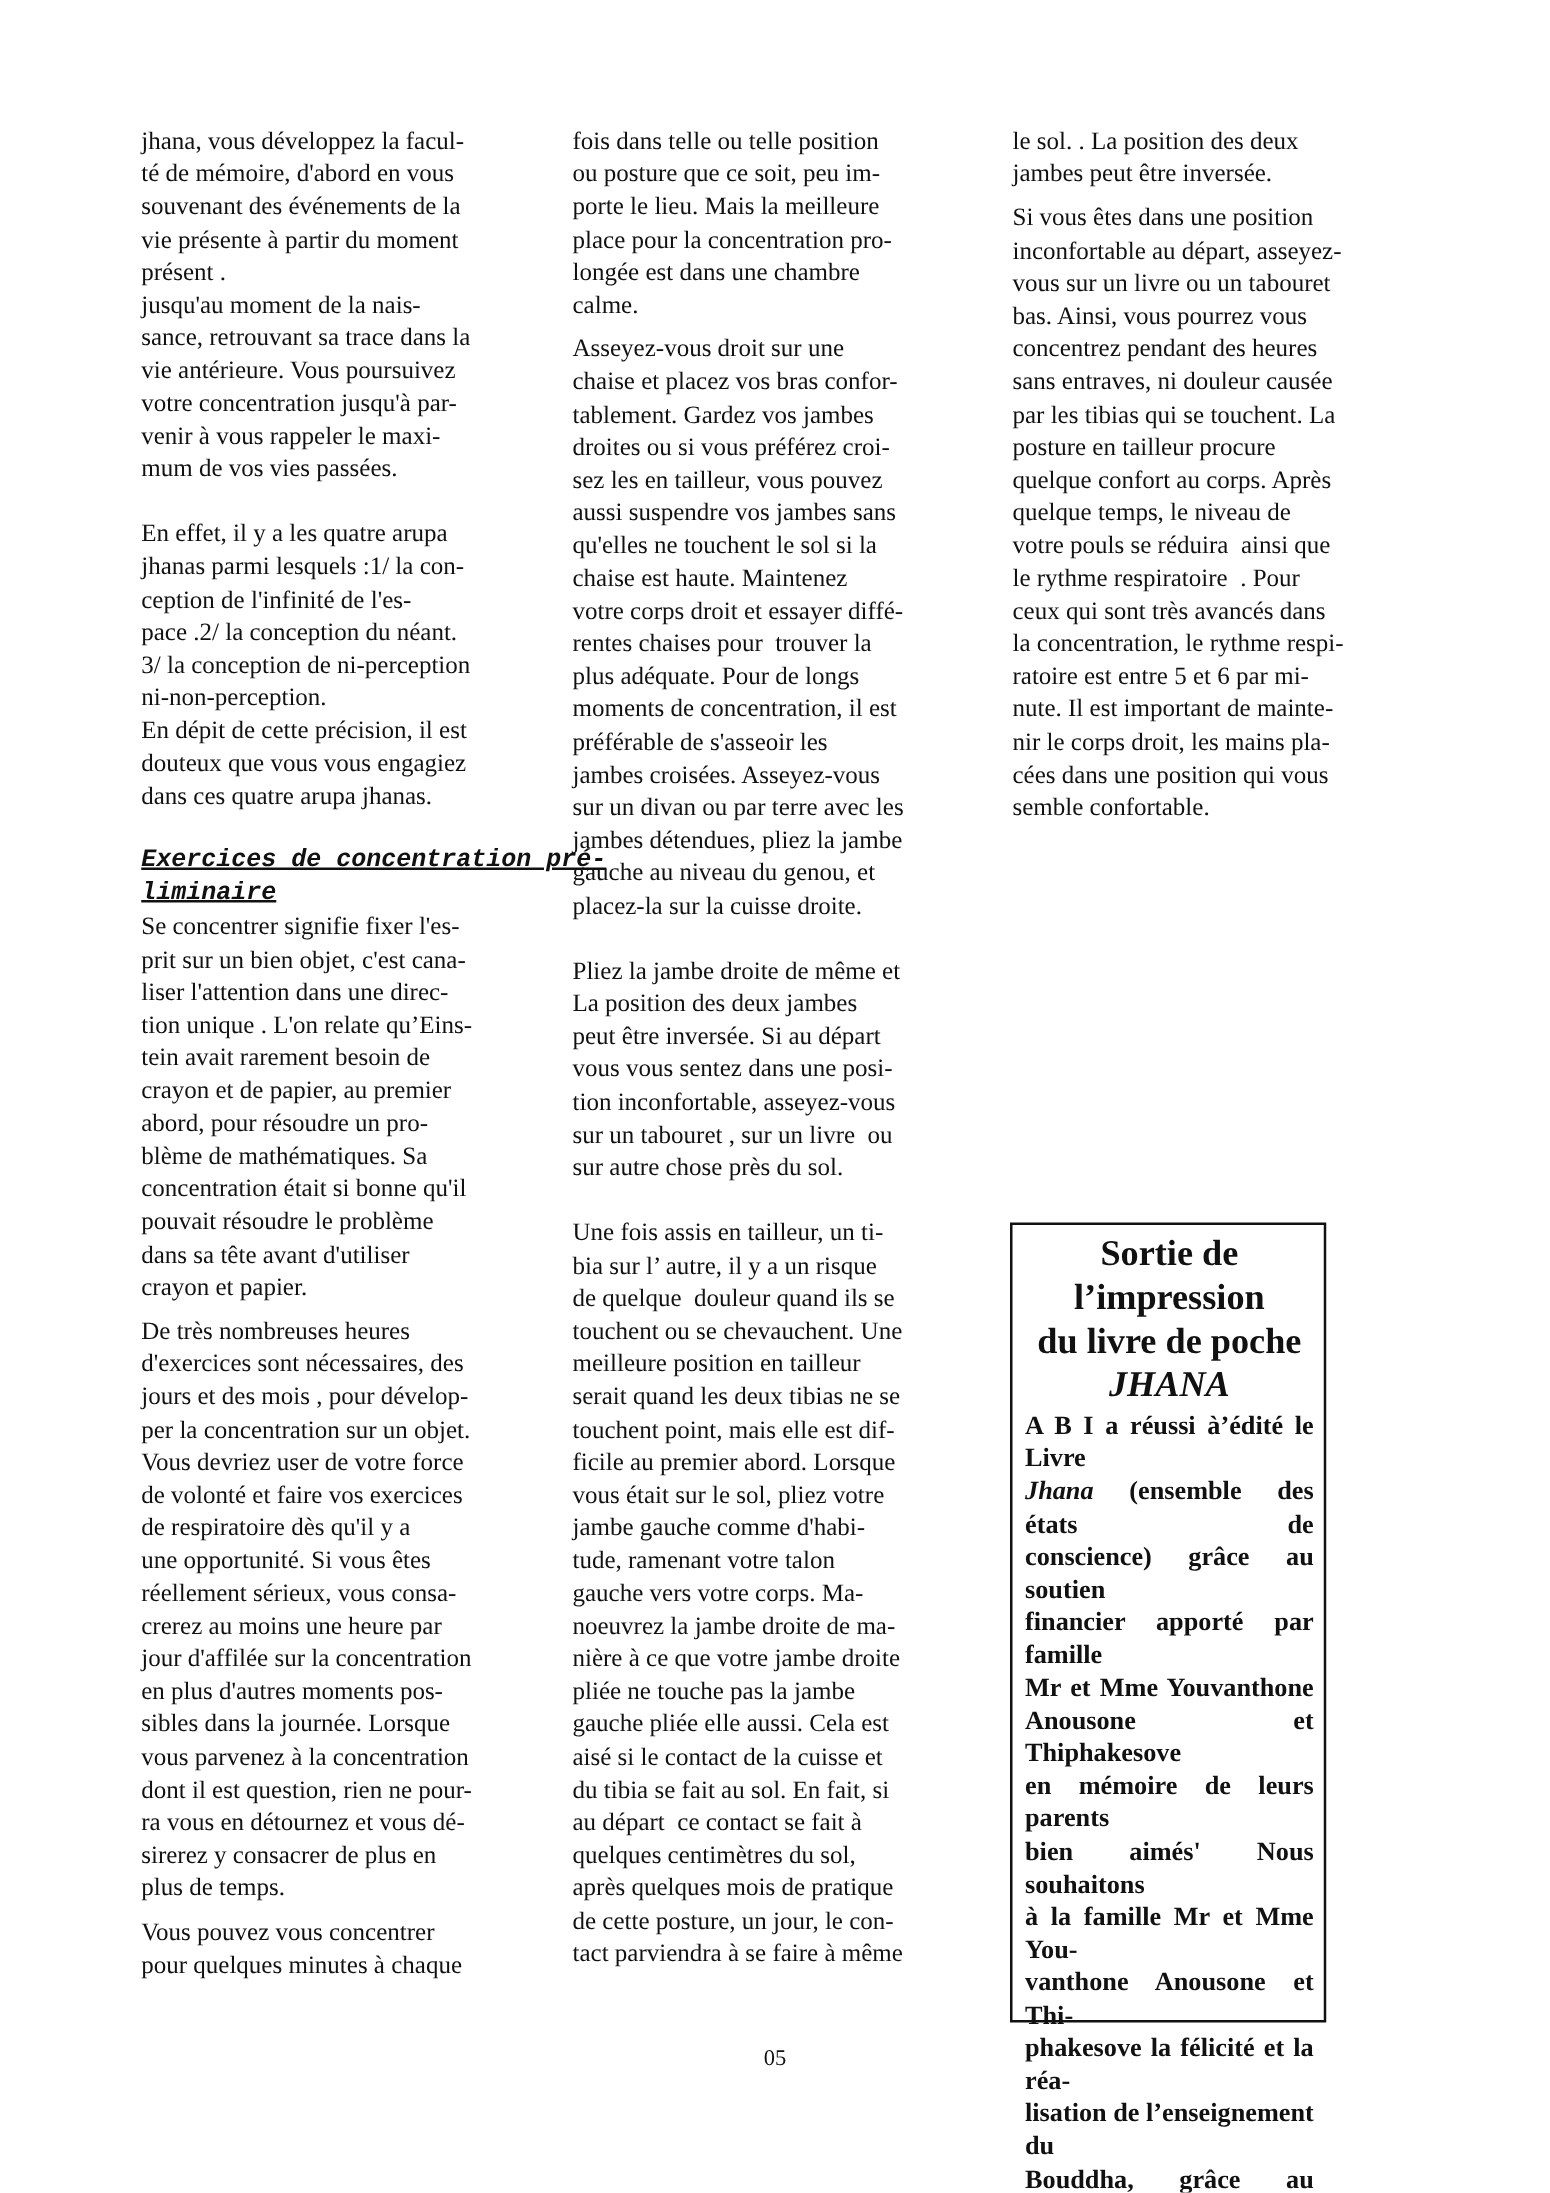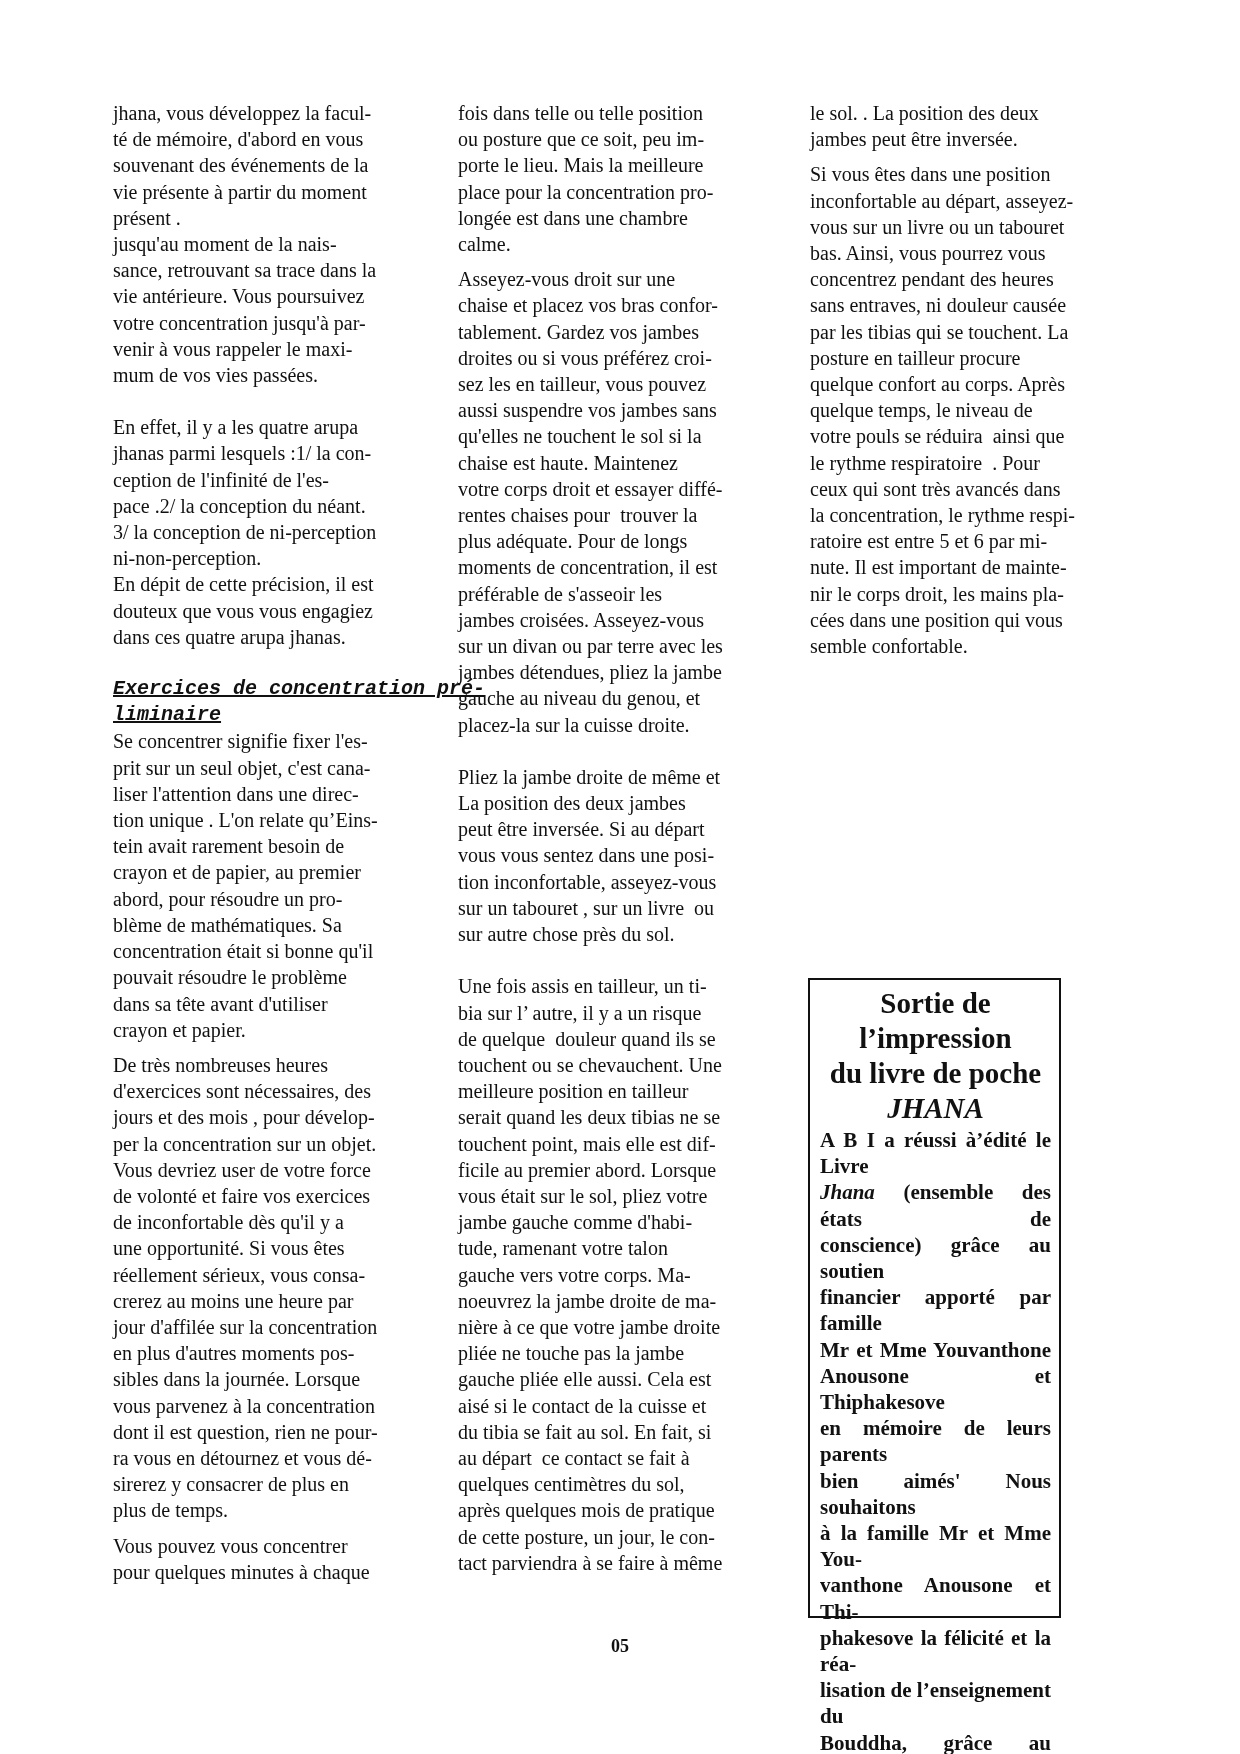--- a/index.html
+++ b/index.html
@@ -16,21 +16,21 @@
     .heading { font-weight: bold; font-style: italic; text-decoration: underline; font-family: Liberation Mono, monospace; }
     .box { position: absolute; left: 808px; top: 978px; width: 253px; height: 640px;
            border: 2px solid #111111; box-sizing: border-box; padding: 6px 8px 0 10px; }
     .box-title { font-weight: bold; font-size: 29px; line-height: 35px; text-align: center; }
     .box-title .em { font-style: italic; }
     .box-body { font-weight: bold; font-size: 21px; line-height: 26.2px; margin-top: 1px; }
     .box-body .line { white-space: normal; text-align: justify; text-align-last: justify; }
     .box-body .last { text-align-last: left; }
     .it { font-style: italic; }
     .page-number { position: absolute; left: 0; width: 1240px; top: 1636px; text-align: center;
-                   font-size: 18px; font-weight: bold; }
+                   font-size: 18px; }
   </style>
 </head>
 <body>
 
 <div class="col col1">
   <div class="para">
       <span class="line">jhana, vous développez la facul-</span>
       <span class="line">té de mémoire, d'abord en vous</span>
       <span class="line">souvenant des événements de la</span>
       <span class="line">vie présente à partir du moment</span>
@@ -54,41 +54,41 @@
       <span class="line">douteux que vous vous engagiez</span>
       <span class="line">dans ces quatre arupa jhanas.</span>
     </div>
   <div class="gap-lg"></div>
   <div class="para heading">
       <span class="line">Exercices de concentration pré-</span>
       <span class="line">liminaire</span>
     </div>
   <div class="para">
       <span class="line">Se concentrer signifie fixer l'es-</span>
-      <span class="line">prit sur un seul objet, c'est cana-</span>
+      <span class="line">prit sur un bien objet, c'est cana-</span>
       <span class="line">liser l'attention dans une direc-</span>
       <span class="line">tion unique . L'on relate qu’Eins-</span>
       <span class="line">tein avait rarement besoin de</span>
       <span class="line">crayon et de papier, au premier</span>
       <span class="line">abord, pour résoudre un pro-</span>
       <span class="line">blème de mathématiques. Sa</span>
       <span class="line">concentration était si bonne qu'il</span>
       <span class="line">pouvait résoudre le problème</span>
       <span class="line">dans sa tête avant d'utiliser</span>
       <span class="line">crayon et papier.</span>
     </div>
   <div class="gap-sm"></div>
   <div class="para">
       <span class="line">De très nombreuses heures</span>
       <span class="line">d'exercices sont nécessaires, des</span>
       <span class="line">jours et des mois , pour dévelop-</span>
       <span class="line">per la concentration sur un objet.</span>
       <span class="line">Vous devriez user de votre force</span>
       <span class="line">de volonté et faire vos exercices</span>
-      <span class="line">de inconfortable dès qu'il y a</span>
+      <span class="line">de respiratoire dès qu'il y a</span>
       <span class="line">une opportunité. Si vous êtes</span>
       <span class="line">réellement sérieux, vous consa-</span>
       <span class="line">crerez au moins une heure par</span>
       <span class="line">jour d'affilée sur la concentration</span>
       <span class="line">en plus d'autres moments pos-</span>
       <span class="line">sibles dans la journée. Lorsque</span>
       <span class="line">vous parvenez à la concentration</span>
       <span class="line">dont il est question, rien ne pour-</span>
       <span class="line">ra vous en détournez et vous dé-</span>
       <span class="line">sirerez y consacrer de plus en</span>

